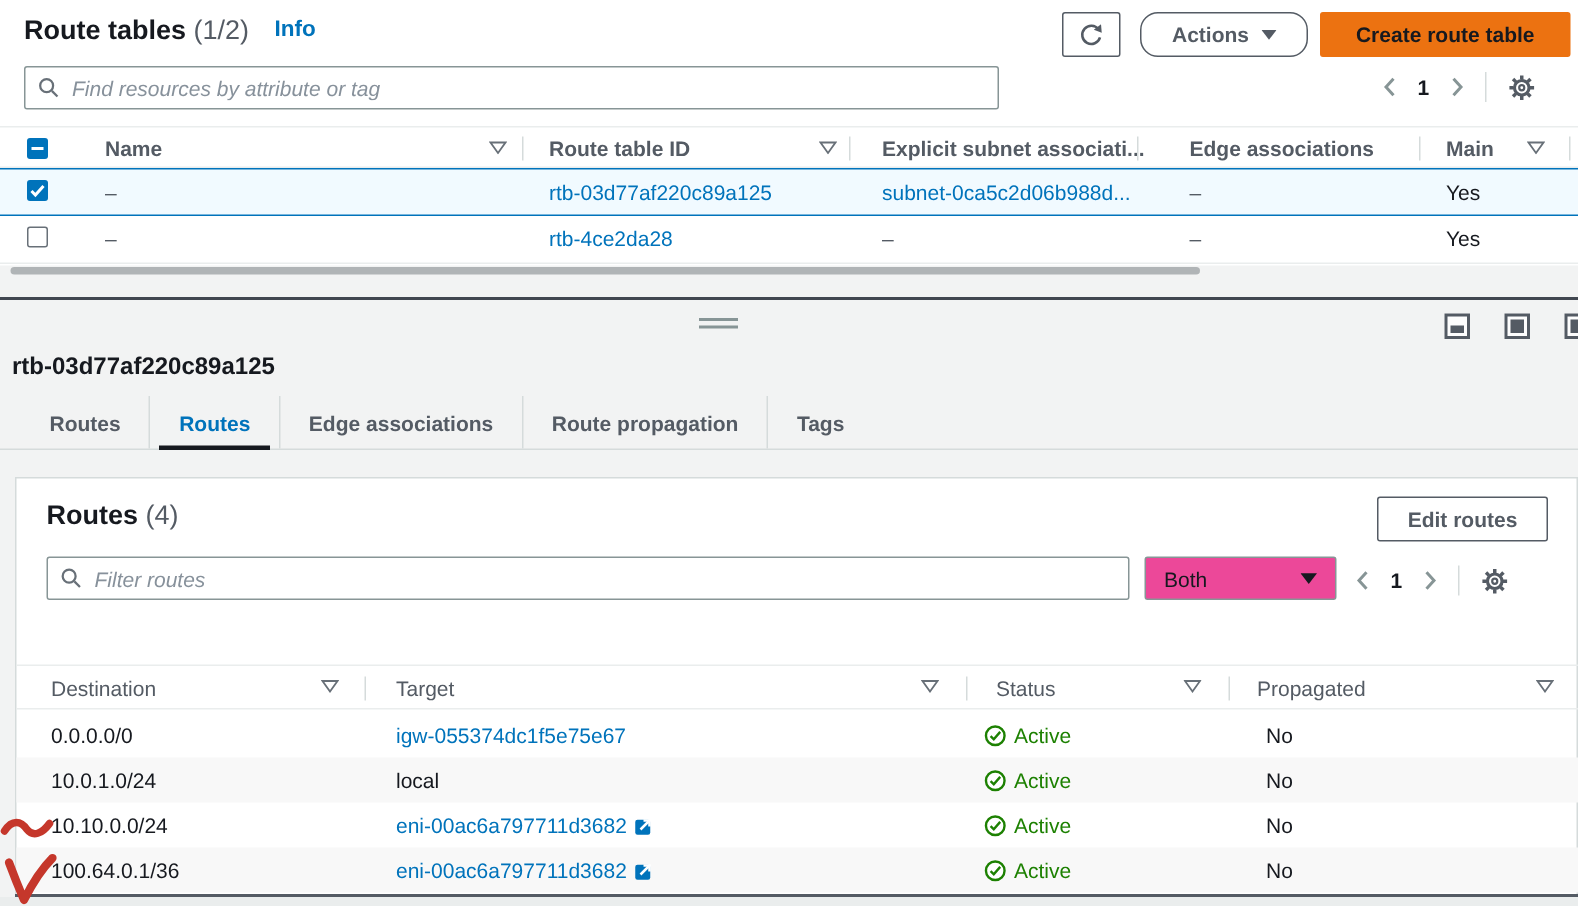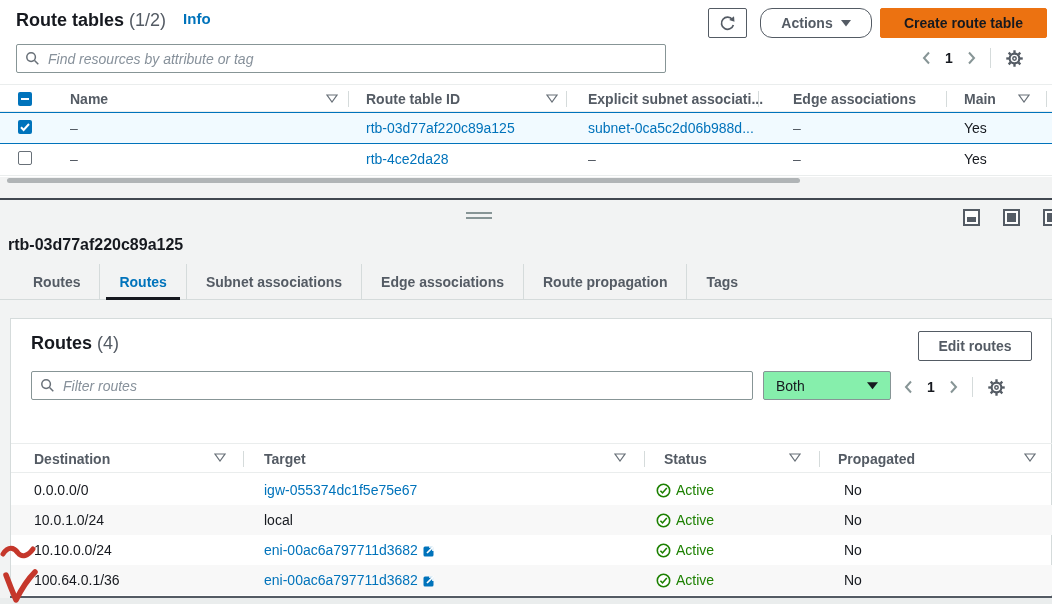--- a/index.html
+++ b/index.html
@@ -56,24 +56,24 @@
   .tab + .tab{border-left:1px solid #d5dbdb;}
   .tab.active{color:#0073bb;}
   .tab.active::after{content:"";position:absolute;left:6px;right:6px;bottom:-1px;height:3px;background:#16191f;}
   
   .card{position:absolute;left:10px;top:118px;width:1042px;height:278px;background:#fff;border:1px solid #d5dbdb;border-bottom:none;box-sizing:border-box;}
   .card-title{left:20px;top:14px;font-size:18px;font-weight:bold;}
   .card-title .count{font-weight:normal;color:#545b64;}
   .btn.edit{left:907px;top:12px;width:114px;position:absolute;}
   .search-filter{left:20px;top:52px;width:722px;height:29px;}
   .selectbox{position:absolute;left:752px;top:52px;width:128px;height:29px;border:1px solid #879596;border-radius:2px;box-sizing:border-box;
-      display:flex;align-items:center;justify-content:space-between;padding:0 12px;background:#86efac;cursor:pointer;}
+      display:flex;align-items:center;justify-content:space-between;padding:0 12px;background:#ec4899;cursor:pointer;}
   .pager-routes{left:893px;top:58px;}
   .r-header{position:absolute;left:0;top:124px;width:1041px;height:30px;border-top:1px solid #eaeded;border-bottom:1px solid #eaeded;box-sizing:border-box;}
-  .r-header .hcell{position:absolute;top:7px;font-weight:bold;color:#545b64;}
+  .r-header .hcell{position:absolute;top:7px;font-weight:normal;color:#545b64;}
   .r-row{position:absolute;left:0;width:1041px;height:30px;}
   .r-row.stripe{background:#f8f8f8;}
   .r-row .cell{position:absolute;top:7px;white-space:nowrap;display:flex;align-items:center;gap:5px;}
   .rd{left:23px;} .rt{left:253px;} .rs{left:645px;} .rp{left:833px;}
   .status{color:#1d8102;display:flex;align-items:center;gap:5px;}
   .card-bottom-line{position:absolute;left:10px;top:596px;width:1042px;height:2px;background:#545b64;}
   .bottom-strip{position:absolute;left:0;top:598px;width:1052px;height:6px;background:#eaeded;}
   .annotations{position:absolute;left:0;top:0;pointer-events:none;z-index:20;}
 </style>
 </head>
@@ -213,21 +213,20 @@
     </div>
   <div class="layout-ico" style="left:1043px;">
     <i style="left:2px;width:5px;top:2px;bottom:2px;"></i>
     </div>
 
   <div class="abs detail-title">rtb-03d77af220c89a125</div>
 
   <div class="tabs">
     <span class="tab">Routes</span>
     <span class="tab active">Routes</span>
-    <span class="tab">Subnet associations</span>
     <span class="tab">Edge associations</span>
     <span class="tab">Route propagation</span>
     <span class="tab">Tags</span>
   </div>
 
   <div class="card">
     <div class="abs card-title">
       <span>Routes</span>
       <span class="count">(4)</span>
     </div>

